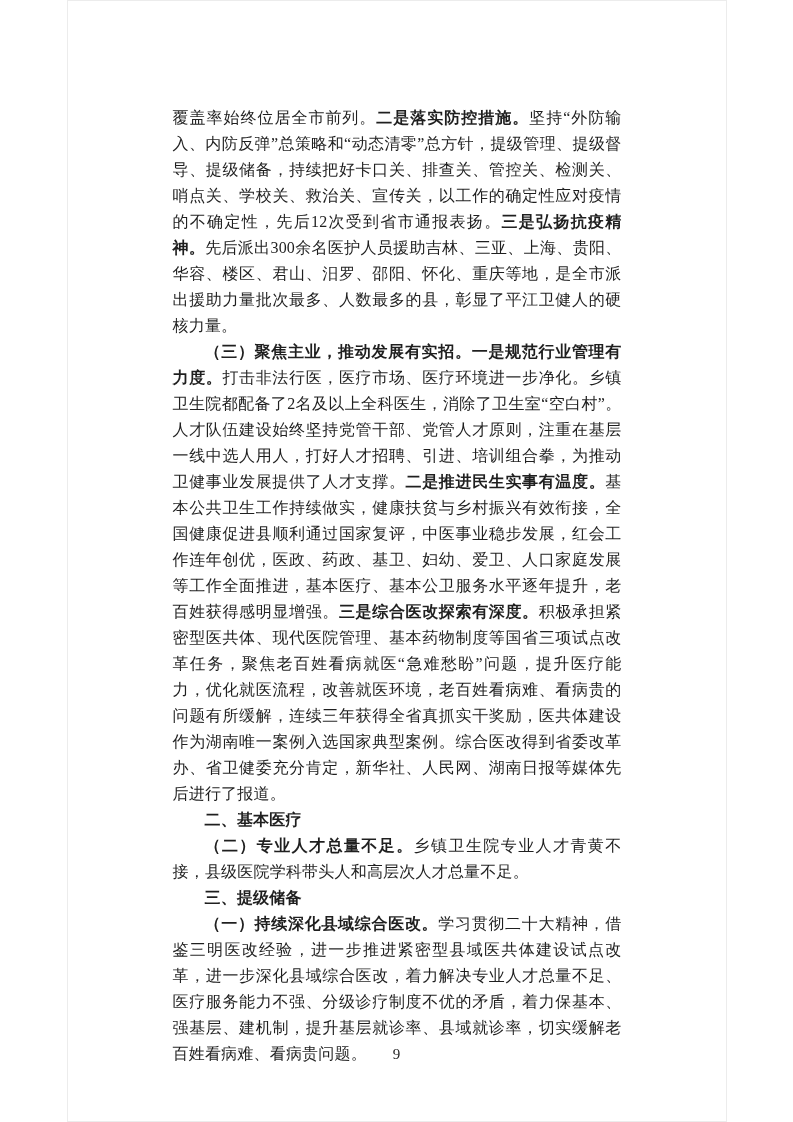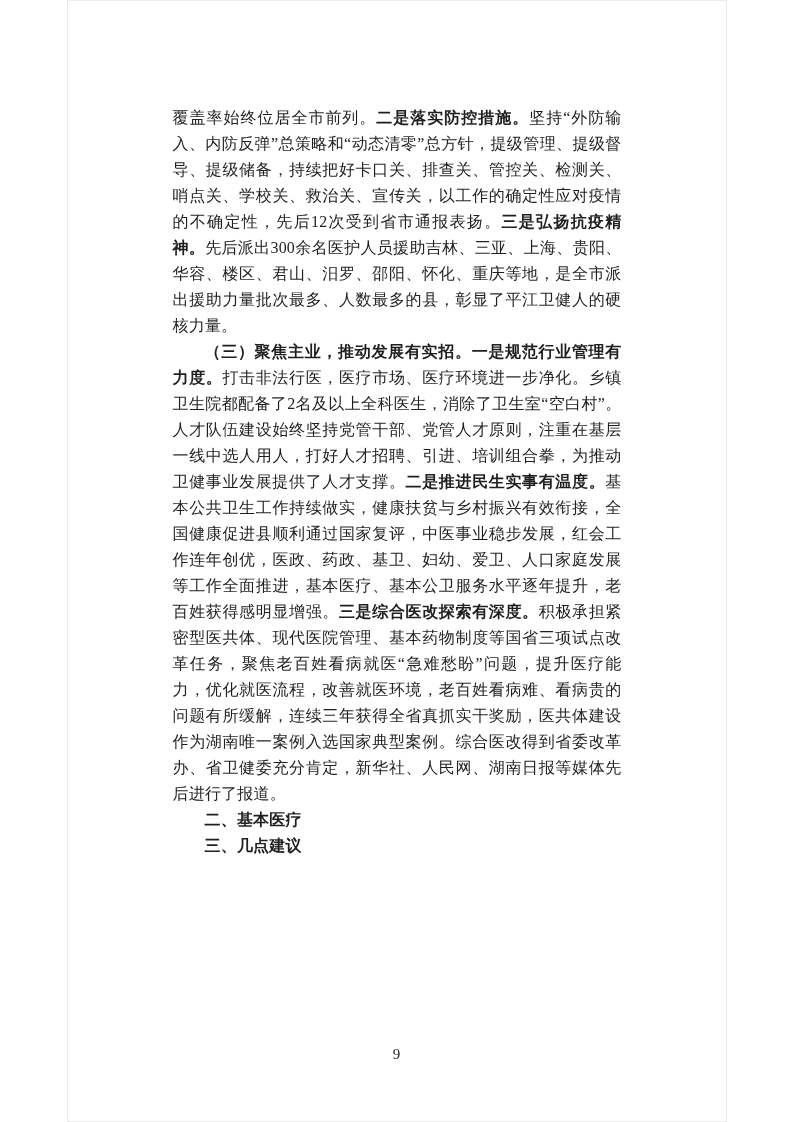--- a/index.html
+++ b/index.html
@@ -50,16 +50,18 @@
   }
 </style>
 </head>
 <body>
 
 <div class="page">
   <div class="doc-body">
       <p class="para no-indent"><span class="run">覆盖率始终位居全市前列。</span><span class="run bold">二是落实防控措施。</span><span class="run">坚持“外防输入、内防反弹”总策略和“动态清零”总方针，提级管理、提级督导、提级储备，持续把好卡口关、排查关、管控关、检测关、哨点关、学校关、救治关、宣传关，以工作的确定性应对疫情的不确定性，先后12次受到省市通报表扬。</span><span class="run bold">三是弘扬抗疫精神。</span><span class="run">先后派出300余名医护人员援助吉林、三亚、上海、贵阳、华容、楼区、君山、汨罗、邵阳、怀化、重庆等地，是全市派出援助力量批次最多、人数最多的县，彰显了平江卫健人的硬核力量。</span></p>
       <p class="para"><span class="run bold">（三）聚焦主业，推动发展有实招。一是规范行业管理有力度。</span><span class="run">打击非法行医，医疗市场、医疗环境进一步净化。乡镇卫生院都配备了2名及以上全科医生，消除了卫生室“空白村”。人才队伍建设始终坚持党管干部、党管人才原则，注重在基层一线中选人用人，打好人才招聘、引进、培训组合拳，为推动卫健事业发展提供了人才支撑。</span><span class="run bold">二是推进民生实事有温度。</span><span class="run">基本公共卫生工作持续做实，健康扶贫与乡村振兴有效衔接，全国健康促进县顺利通过国家复评，中医事业稳步发展，红会工作连年创优，医政、药政、基卫、妇幼、爱卫、人口家庭发展等工作全面推进，基本医疗、基本公卫服务水平逐年提升，老百姓获得感明显增强。</span><span class="run bold">三是综合医改探索有深度。</span><span class="run">积极承担紧密型医共体、现代医院管理、基本药物制度等国省三项试点改革任务，聚焦老百姓看病就医“急难愁盼”问题，提升医疗能力，优化就医流程，改善就医环境，老百姓看病难、看病贵的问题有所缓解，连续三年获得全省真抓实干奖励，医共体建设作为湖南唯一案例入选国家典型案例。综合医改得到省委改革办、省卫健委充分肯定，新华社、人民网、湖南日报等媒体先后进行了报道。</span></p>
       <p class="para"><span class="run bold">二、基本医疗</span></p>
-      <p class="para"><span class="run bold">三、几点建议</span></p>
+      <p class="para"><span class="run bold">（二）专业人才总量不足。</span><span class="run">乡镇卫生院专业人才青黄不接，县级医院学科带头人和高层次人才总量不足。</span></p>
+      <p class="para"><span class="run bold">三、提级储备</span></p>
+      <p class="para"><span class="run bold">（一）持续深化县域综合医改。</span><span class="run">学习贯彻二十大精神，借鉴三明医改经验，进一步推进紧密型县域医共体建设试点改革，进一步深化县域综合医改，着力解决专业人才总量不足、医疗服务能力不强、分级诊疗制度不优的矛盾，着力保基本、强基层、建机制，提升基层就诊率、县域就诊率，切实缓解老百姓看病难、看病贵问题。</span></p>
     </div>
   <div class="page-number">9</div>
 </div>
 
 </body></html>

